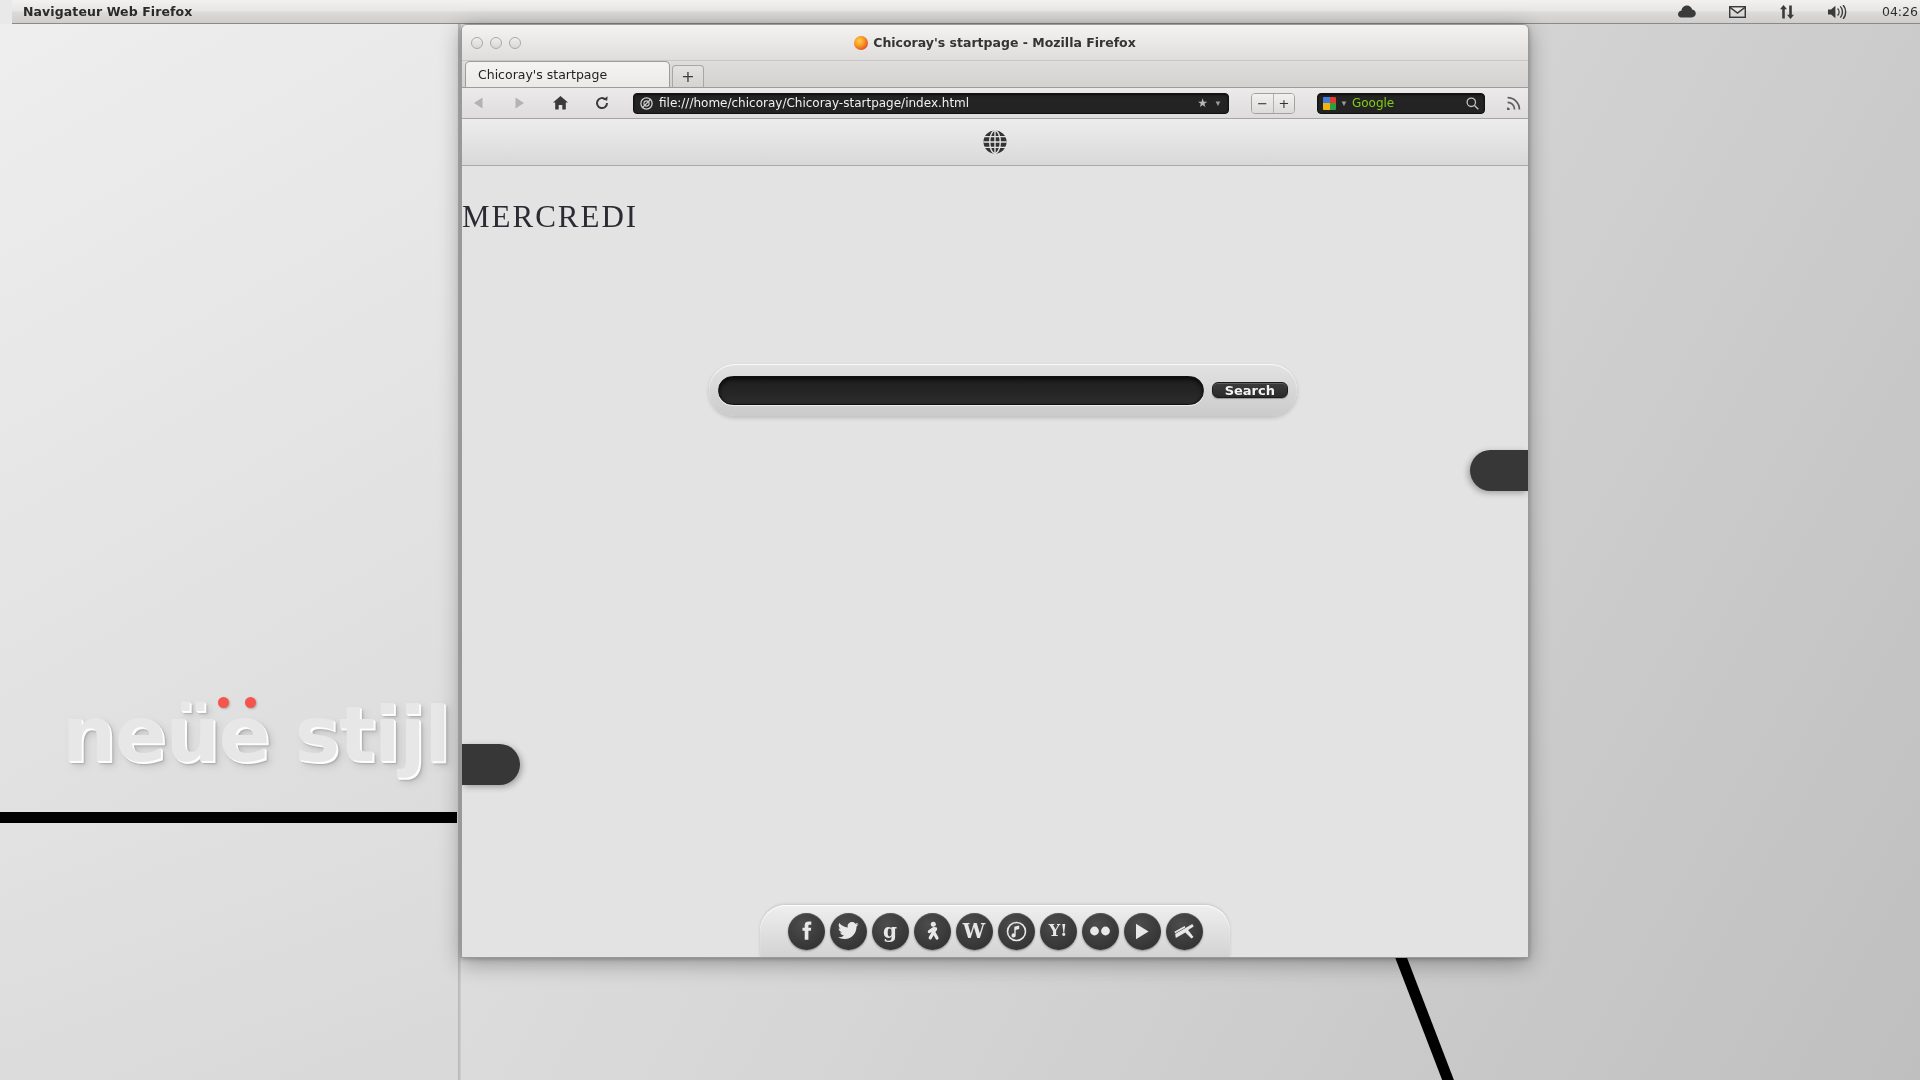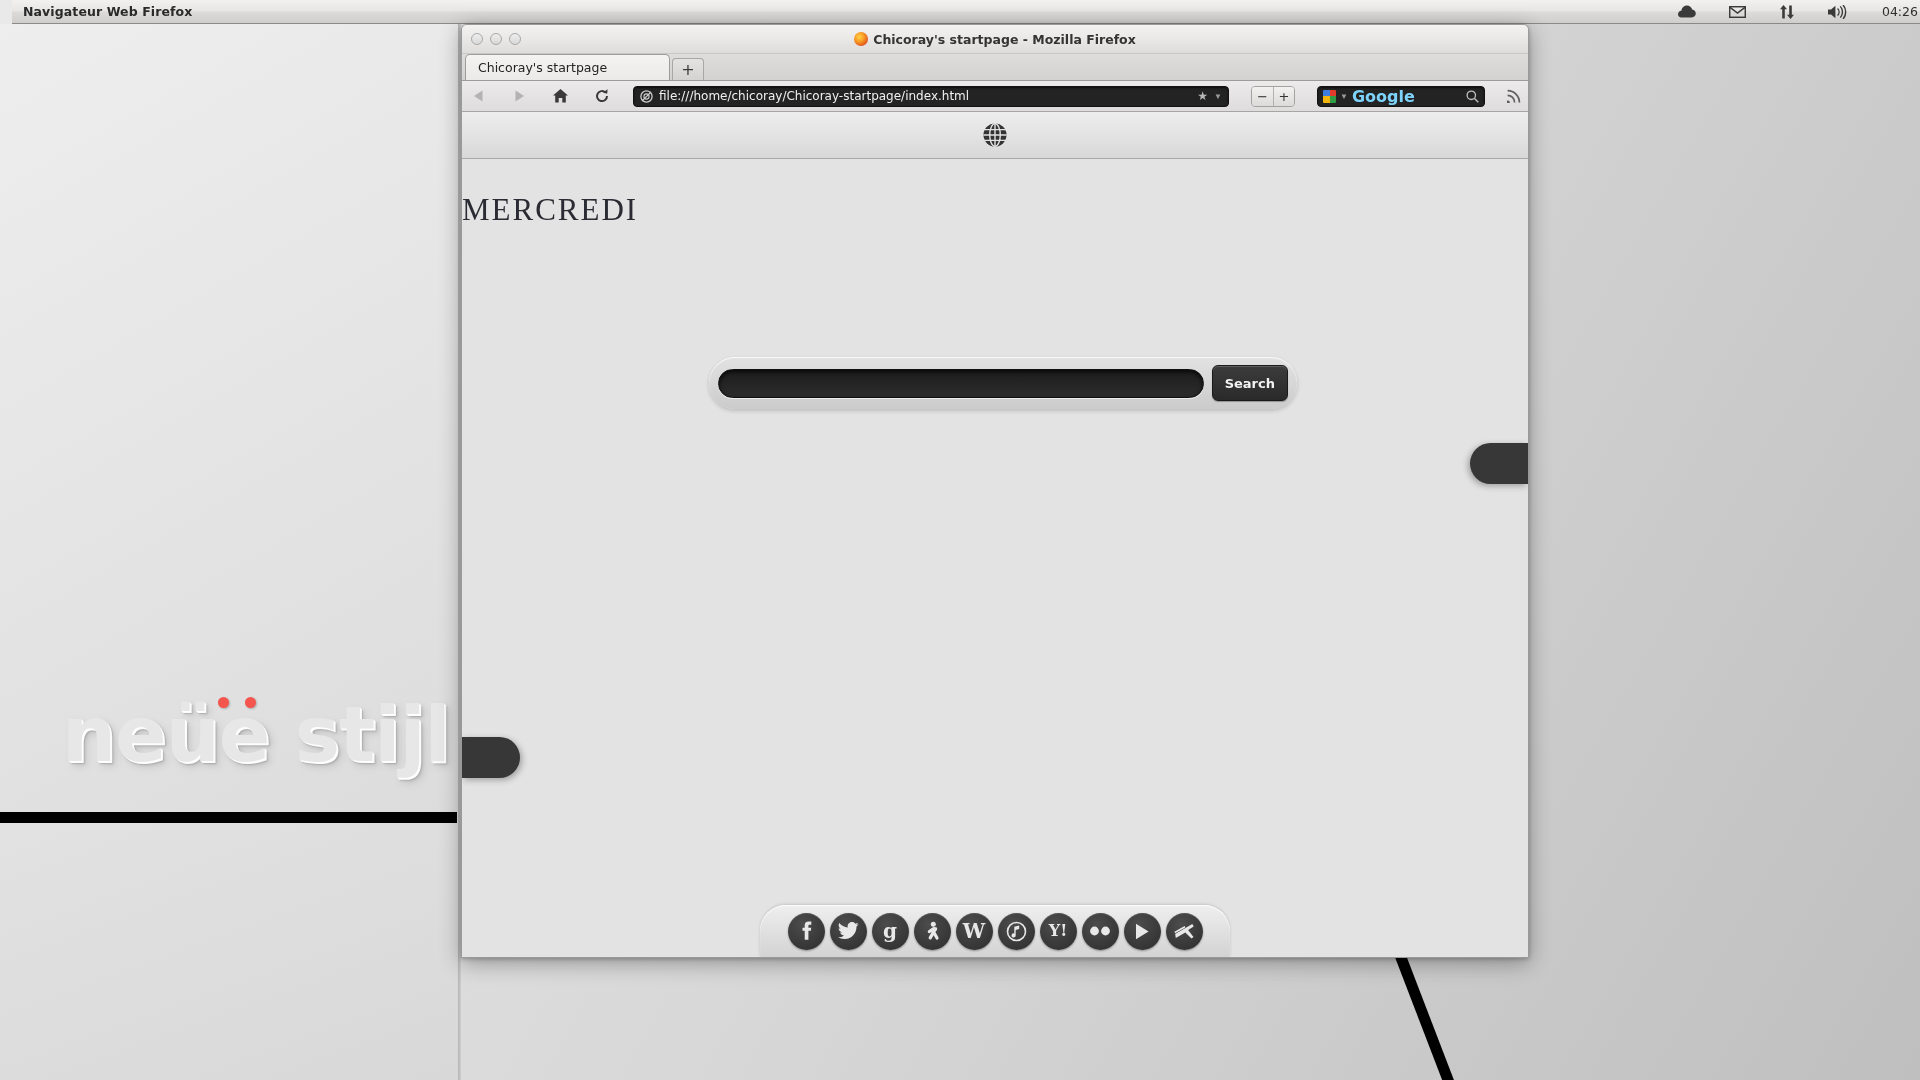--- a/index.html
+++ b/index.html
@@ -117,21 +117,21 @@
     border-radius: 6px 6px 0 0;
     box-shadow: 0 5px 22px rgba(0,0,0,0.33), 0 1px 4px rgba(0,0,0,0.25);
     overflow: hidden;
     z-index: 60;
     display: flex; flex-direction: column;
   }
 
   
   #titlebar {
     position: relative;
-    height: 29px;
+    height: 36px;
     background: linear-gradient(180deg, #f4f3f2 0%, #e8e7e6 55%, #dedddc 100%);
     border-bottom: 1px solid #c9c8c7;
     display: flex; align-items: center;
   }
   #win-controls { display: flex; gap: 7px; margin-left: 9px; }
   .win-btn {
     width: 12px; height: 12px;
     border-radius: 50%;
     background: linear-gradient(180deg, #eeeeee, #d8d8d8);
     border: 1px solid #a9a9a9;
@@ -262,21 +262,21 @@
     flex: none;
   }
   #g-logo i:nth-child(1){ background:#3d7de0; }
   #g-logo i:nth-child(2){ background:#e23b2c; }
   #g-logo i:nth-child(3){ background:#f2b50b; }
   #g-logo i:nth-child(4){ background:#2f9d44; }
   #search-drop { color: #9a9a9a; font-size: 8px; flex:none; }
   #search-engine-label {
     flex: 1;
     font-family: "DejaVu Sans", sans-serif;
-    font-size: 16px; color: #7dd3fc; font-weight: bold;
+    font-size: 12px; color: #84cc16;
   }
   #search-mag { color: #c0c0c0; flex: none; display:flex; }
   #feed-icon { flex: none; color: #5f5f5f; display:flex; }
 
   
   #bookmarksbar {
     height: 47px;
     background: linear-gradient(180deg, #eeeded 0%, #e2e1e1 60%, #d9d8d8 100%);
     border-bottom: 1px solid #a9a8a7;
     display: flex; align-items: center; justify-content: center;
@@ -334,21 +334,21 @@
     border-radius: 15px;
     box-shadow: inset 0 2px 4px rgba(0,0,0,0.75), 0 1px 0 rgba(255,255,255,0.6);
     padding: 0 14px;
     color: #e8e8e8;
     font-family: "DejaVu Sans", sans-serif;
     font-size: 13px;
     outline: none;
   }
   #page-search-btn {
     flex: none;
-    height: 36px;
+    height: 16px;
     padding: 0 12px;
     background: linear-gradient(180deg, #3c3c3c, #2a2a2a);
     border: 1px solid #1a1a1a;
     border-radius: 6px;
     color: #f2f2f2;
     font-family: "DejaVu Sans", sans-serif;
     font-size: 13px;
     font-weight: 700;
     box-shadow: inset 0 1px 0 rgba(255,255,255,0.18), 0 1px 1px rgba(0,0,0,0.3);
     cursor: pointer;

